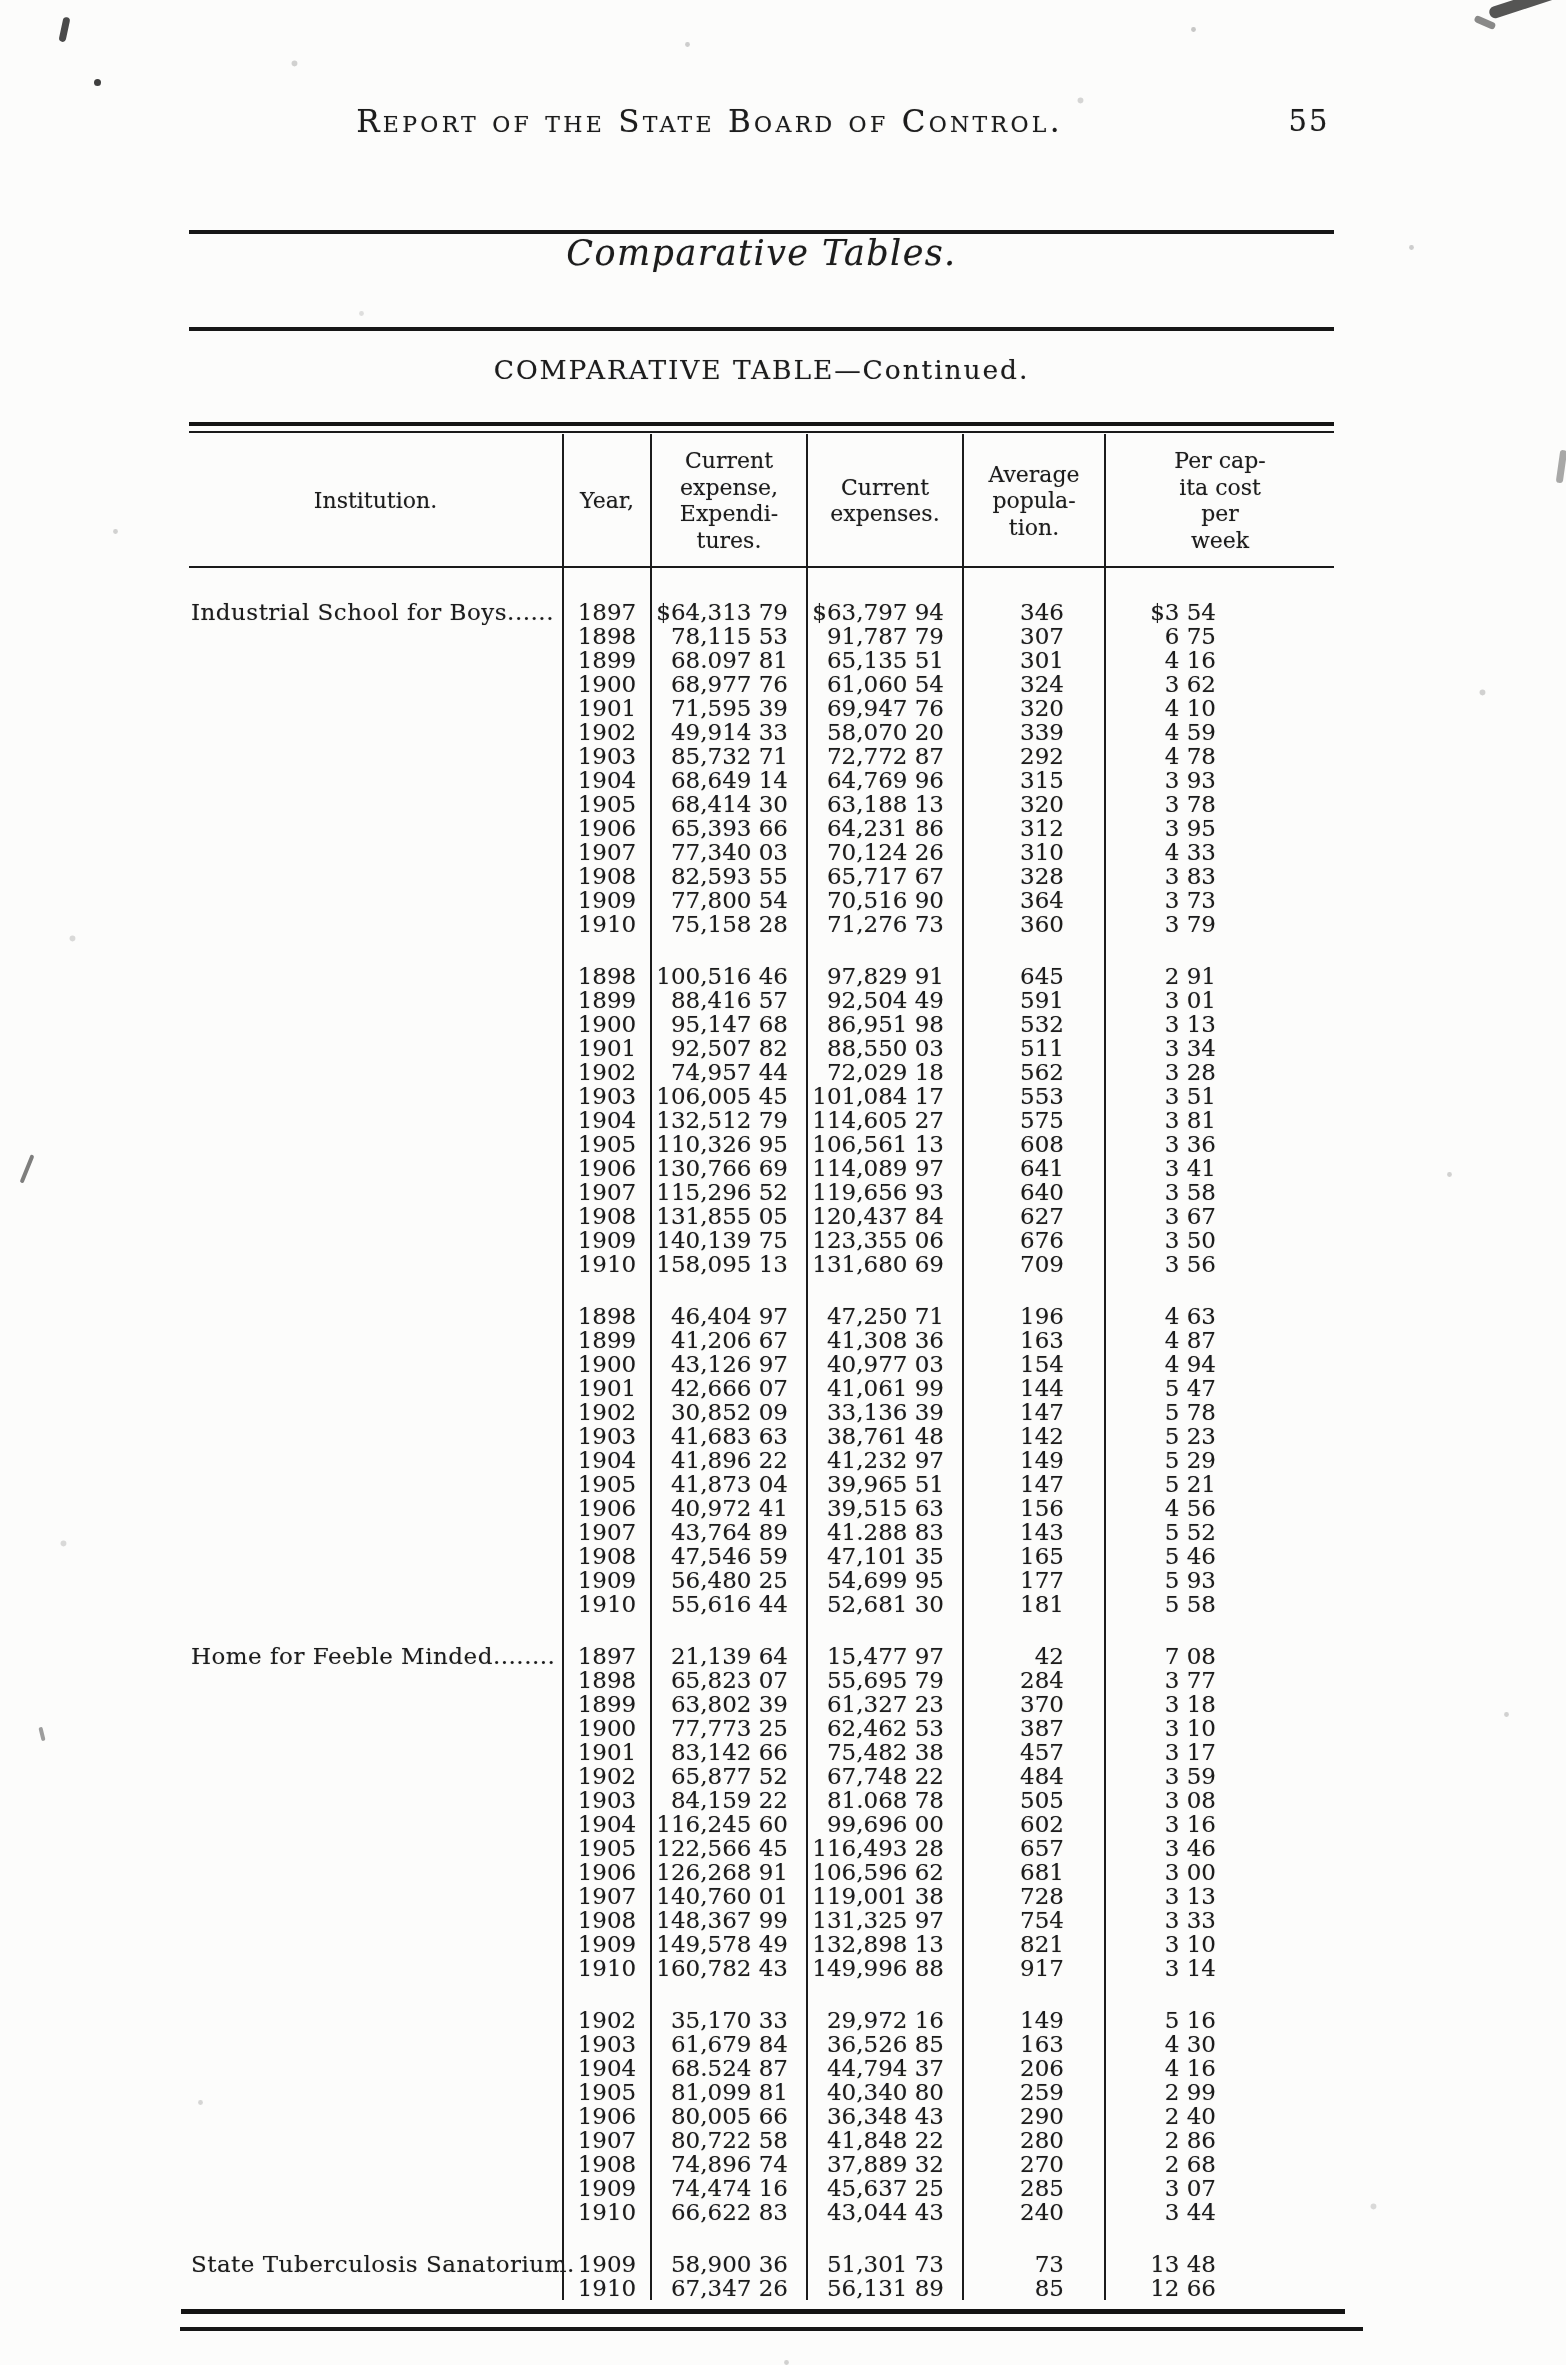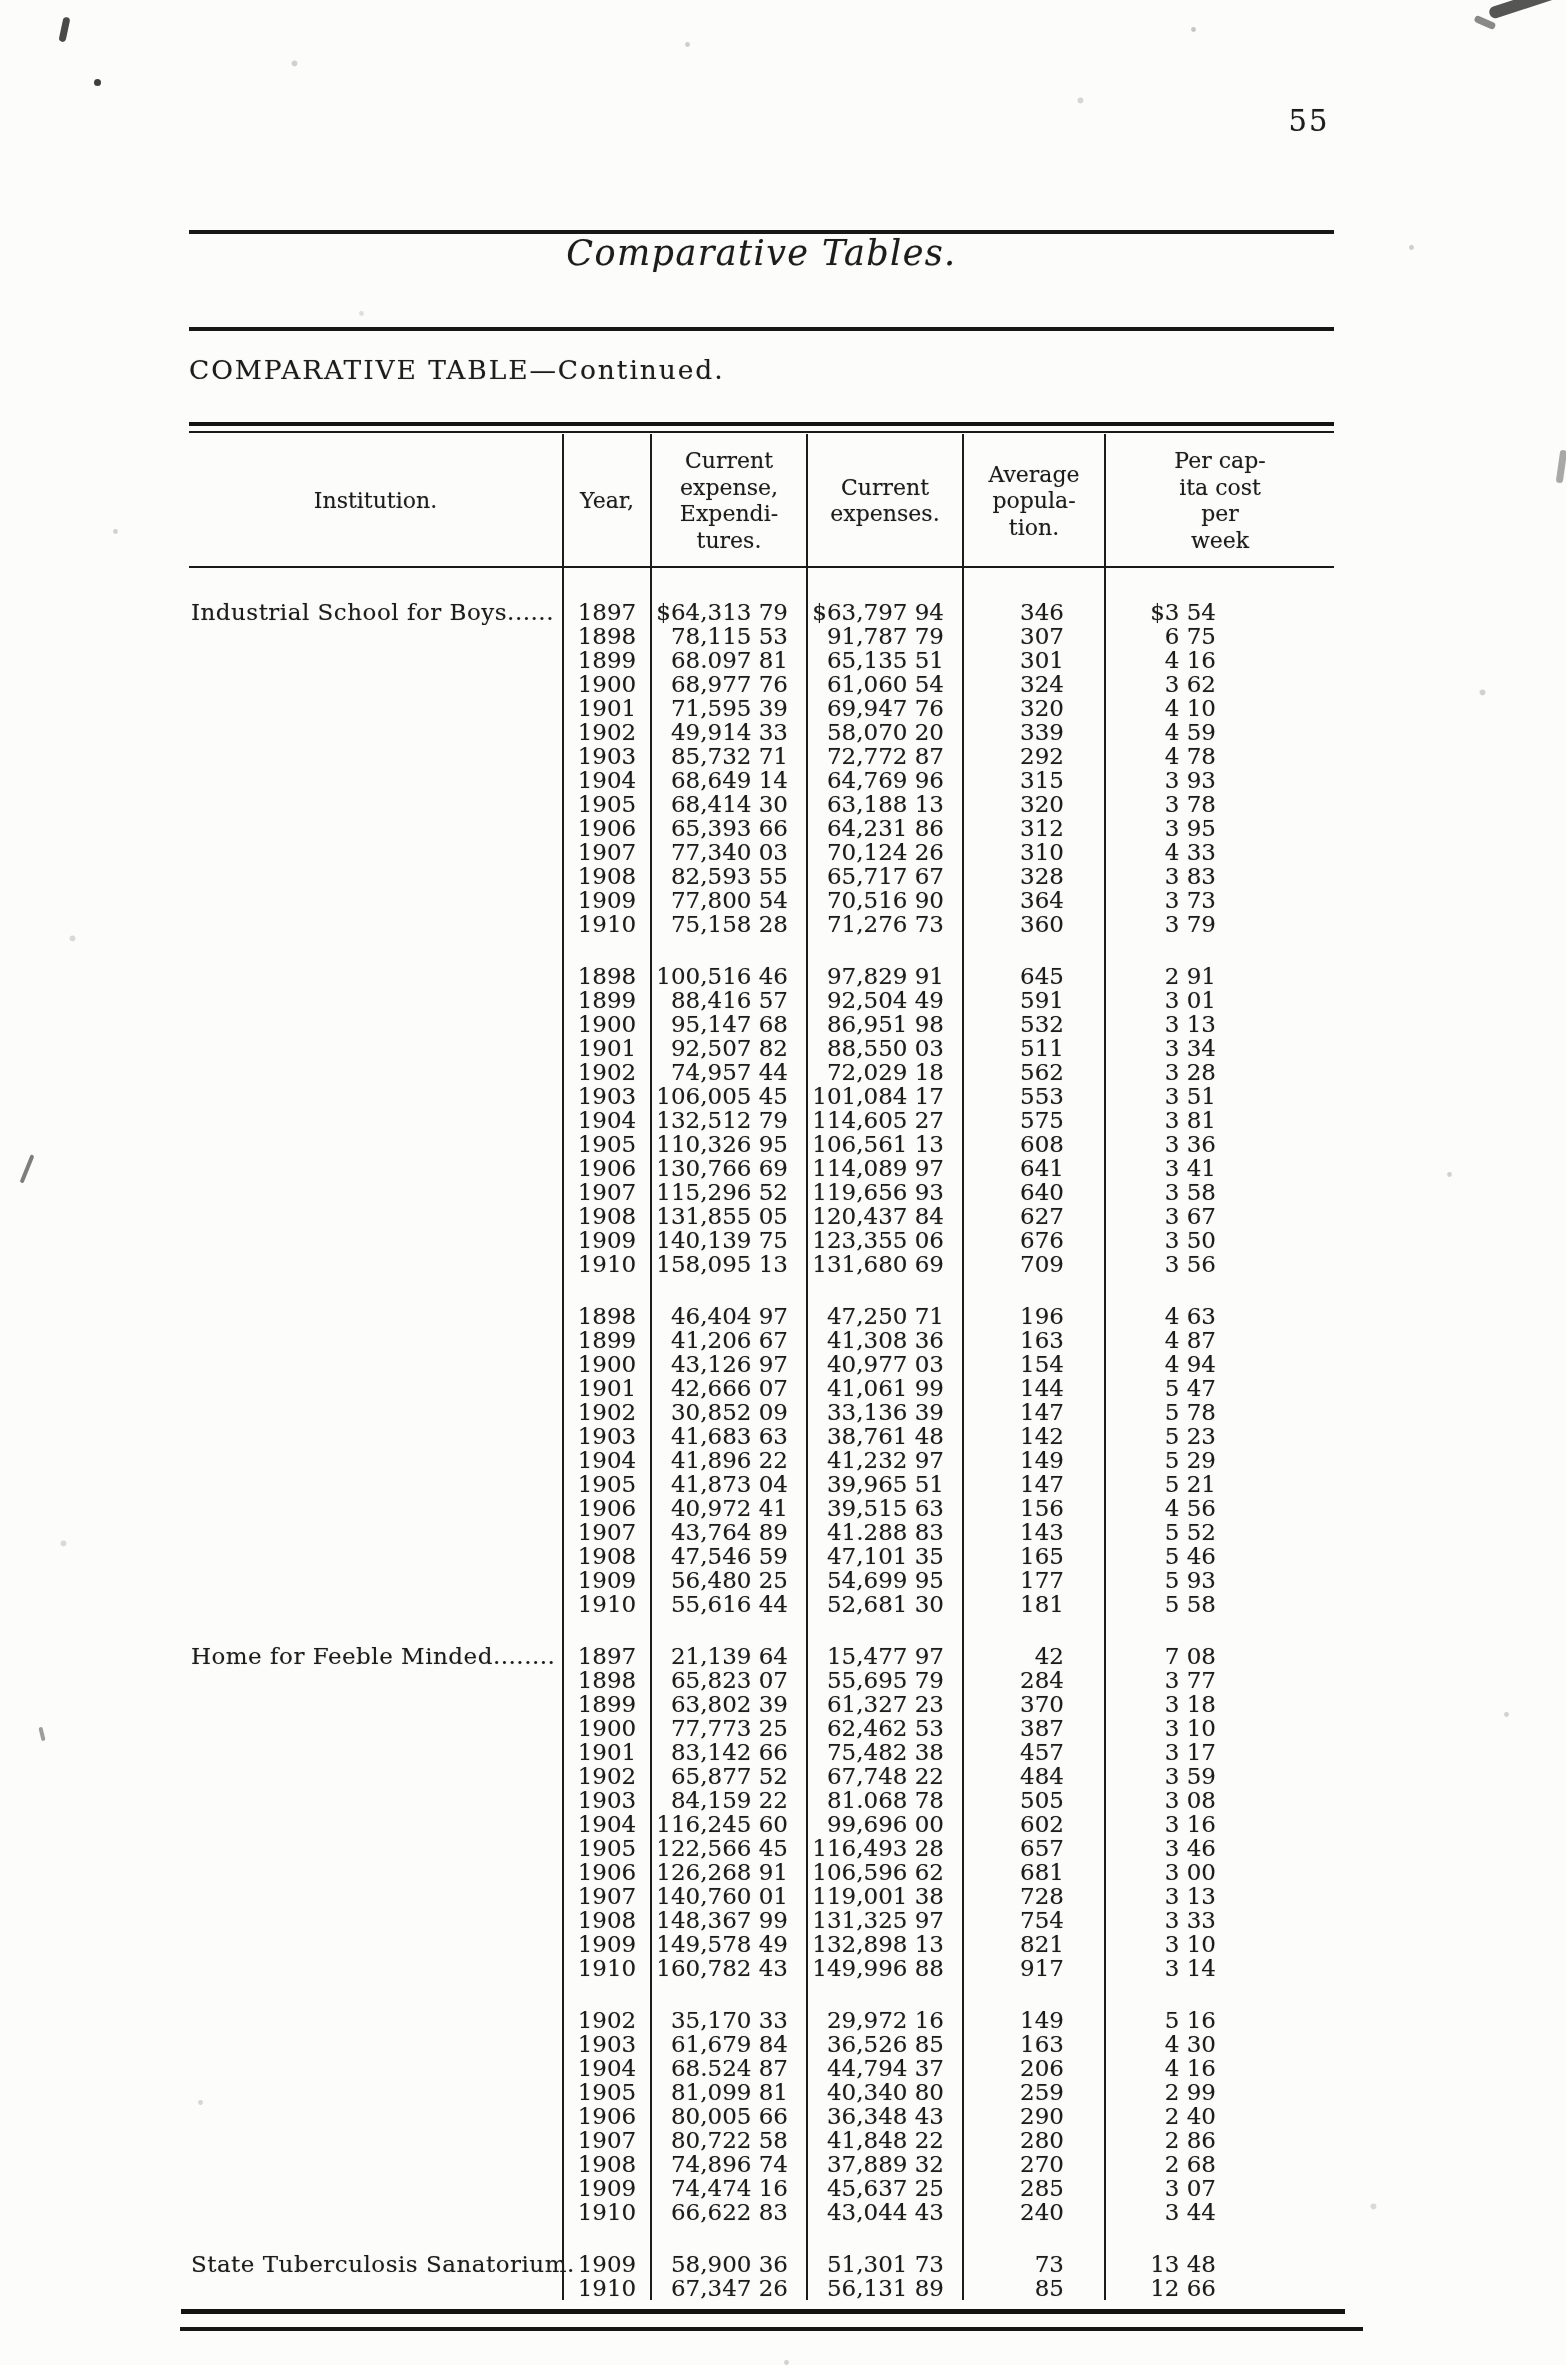--- a/index.html
+++ b/index.html
@@ -34,21 +34,21 @@
   .rule-a{ top:230px; height:4.3px; }
   .rule-b{ top:327px; height:4.3px; }
 
   .section-title{
     position:absolute; left:189px; width:1145px; top:233px;
     text-align:center;
     font-style:italic; font-size:35px; letter-spacing:1.4px;
   }
   .table-title{
     position:absolute; left:189px; width:1145px; top:354px;
-    text-align:left;
+    text-align:center;
     font-size:26.5px; letter-spacing:1.9px;
   }
 
   
   .table-wrap{
     position:absolute; left:189px; width:1145px; top:422px;
   }
   .top-rule-1{ height:3.8px; background:#141414; }
   .top-rule-gap{ height:5.2px; }
   .top-rule-2{ height:2.4px; background:#1a1a1a; }
@@ -121,20 +121,21 @@
 <div class="art art-tl-dash"></div>
 <div class="art art-dot"></div>
 <div class="art art-tr-1"></div>
 <div class="art art-tr-2"></div>
 <div class="art art-r-edge"></div>
 <div class="art art-l-slash"></div>
 <div class="art art-l-tick"></div>
 <div class="speckles"></div>
 
 <div class="running-head ink">
+  <span class="rh-title">Report of the State Board of Control.</span>
   <span class="rh-page">55</span>
 </div>
 
 <div class="rule rule-a"></div>
 
 <div class="section-title ink">Comparative Tables.</div>
 
 <div class="rule rule-b"></div>
 
 <div class="table-title ink">COMPARATIVE TABLE—Continued.</div>

